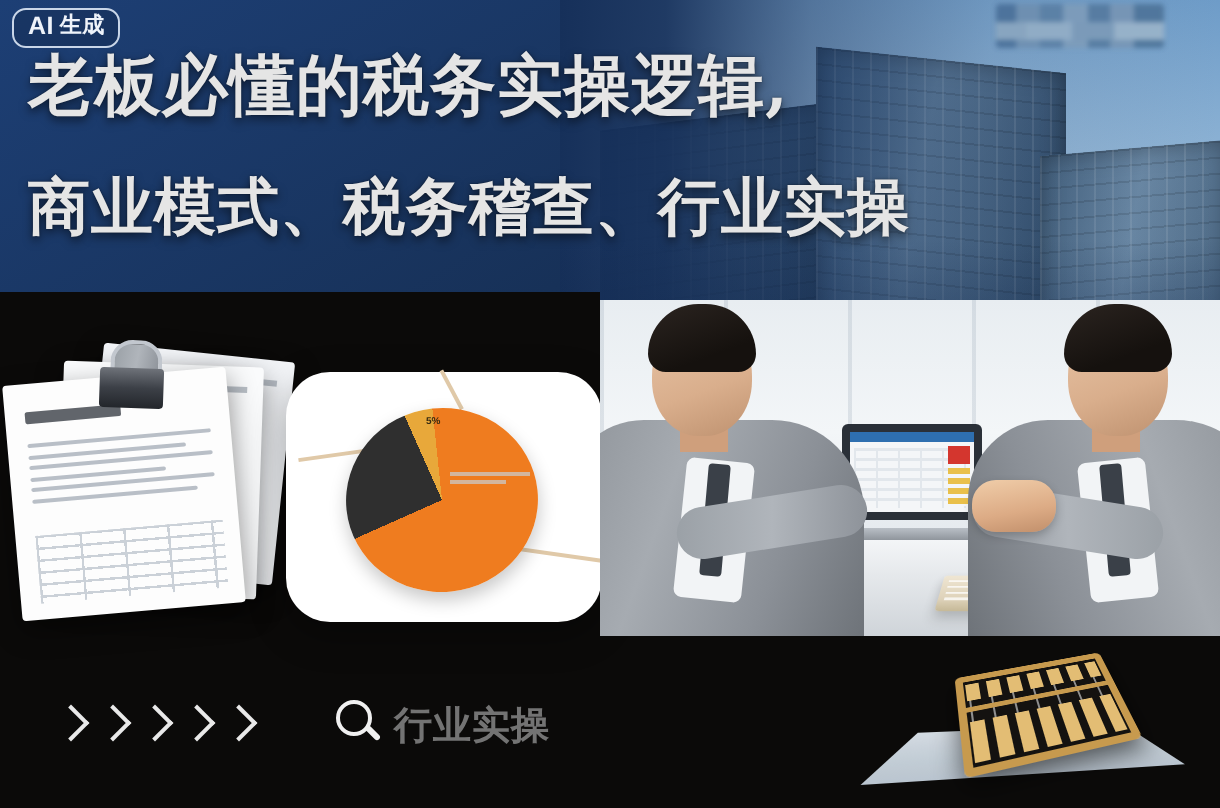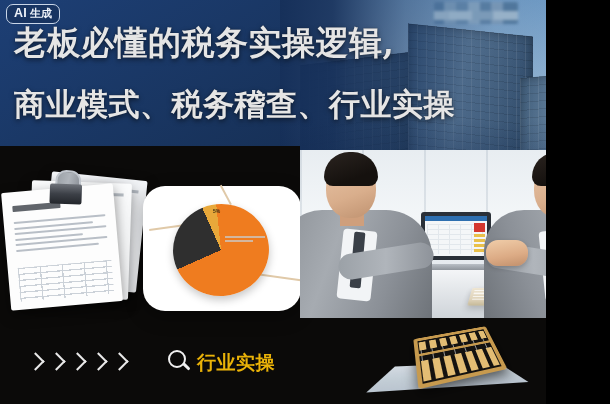--- a/index.html
+++ b/index.html
@@ -1,19 +1,19 @@
 <!DOCTYPE html>
 <html><head>
 <meta charset="utf-8">
 <style>
   html,body{margin:0;padding:0;background:#000;}
   body{font-family:"Liberation Sans","DejaVu Sans",sans-serif;}
 
   .poster{
-    position:relative;width:546px;height:404px;overflow:hidden;
+    position:relative;width:610px;height:404px;overflow:hidden;
     background:#0a0a0a;
   }
 
   
   .navy{
     position:absolute;left:0;top:0;width:610px;height:322px;
     background:
       radial-gradient(130% 90% at 18% 10%, #1e3e72 0%, #17315c 45%, #112murder 60%),
       linear-gradient(160deg,#1b3a69 0%,#16305a 40%,#102murder 100%);
     background-color:#152f58;
@@ -255,21 +255,21 @@
     transform:rotate(45deg);
   }
 
   
   .searchblk{position:absolute;left:168px;bottom:28px;display:flex;align-items:center;gap:3px;z-index:35;}
   .mag{position:relative;width:26px;height:26px;}
   .mag .ring{position:absolute;left:0;top:0;width:18px;height:18px;border-radius:50%;
     border:2.4px solid #f0f0f0;box-sizing:border-box;}
   .mag .stem{position:absolute;left:14px;top:15px;width:9px;height:2.6px;background:#f0f0f0;
     transform:rotate(45deg);border-radius:2px;}
-  .slabel{color:#eab308;font-size:19px;font-weight:700;letter-spacing:.5px;
+  .slabel{color:#737373;font-size:19px;font-weight:700;letter-spacing:.5px;
     font-family:"DejaVu Sans","Liberation Sans",sans-serif;}
 
   
   .abacus{position:absolute;right:30px;bottom:6px;width:112px;height:78px;z-index:30;}
   .abacus .mat{
     position:absolute;left:-16px;bottom:2px;width:126px;height:46px;
     background:linear-gradient(180deg,#dfe7ee 0%,#c3cfda 100%);
     transform:perspective(90px) rotateX(62deg) rotate(-6deg);opacity:.95;
   }
   .abacus .frame{

